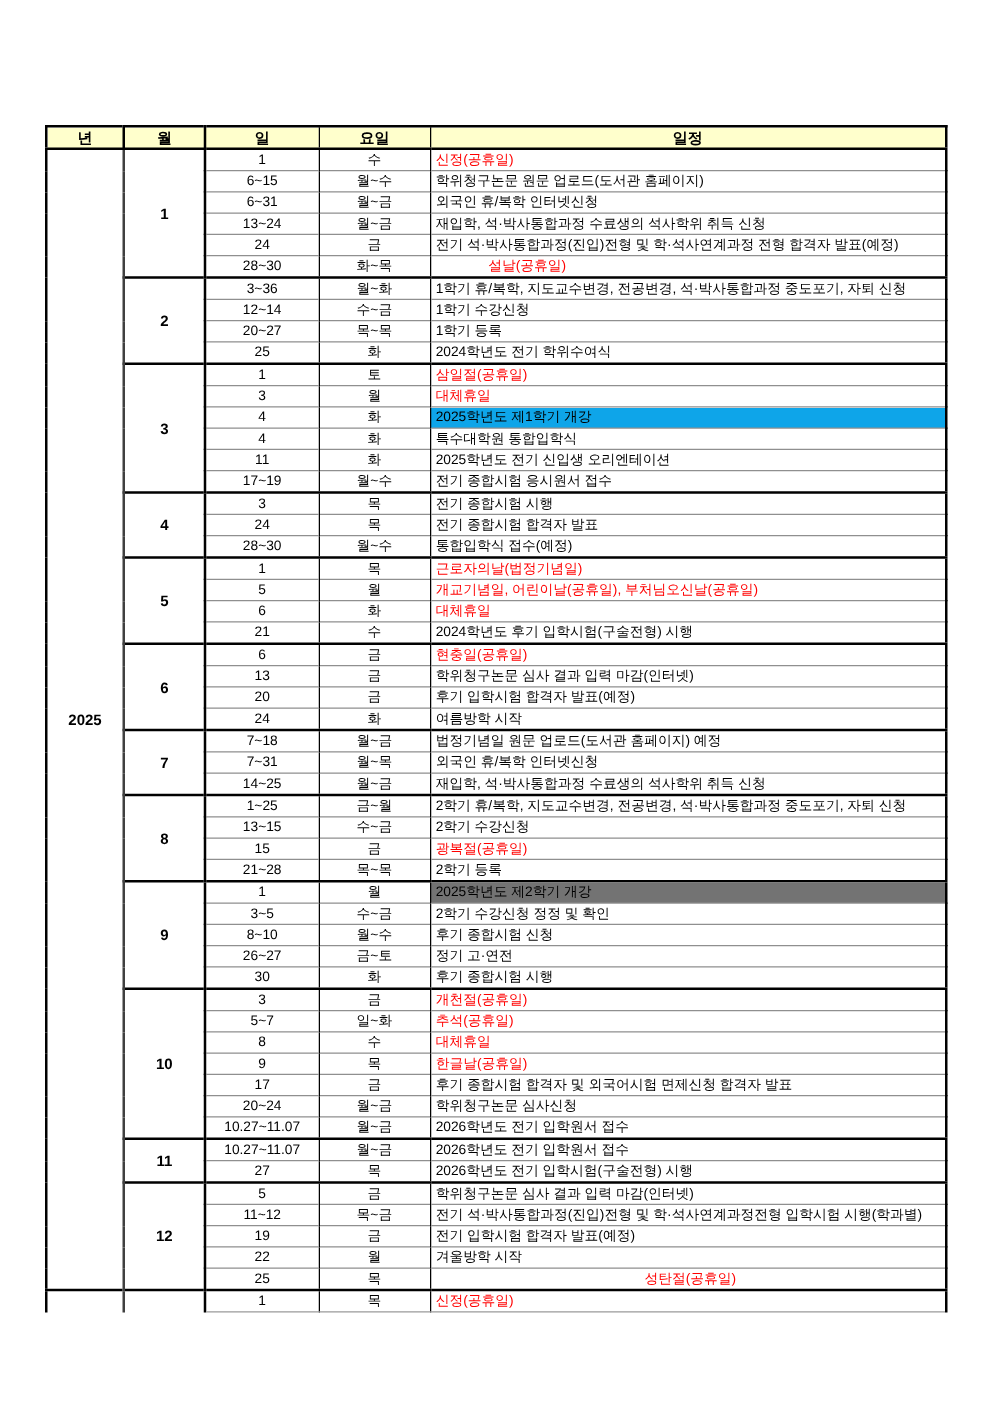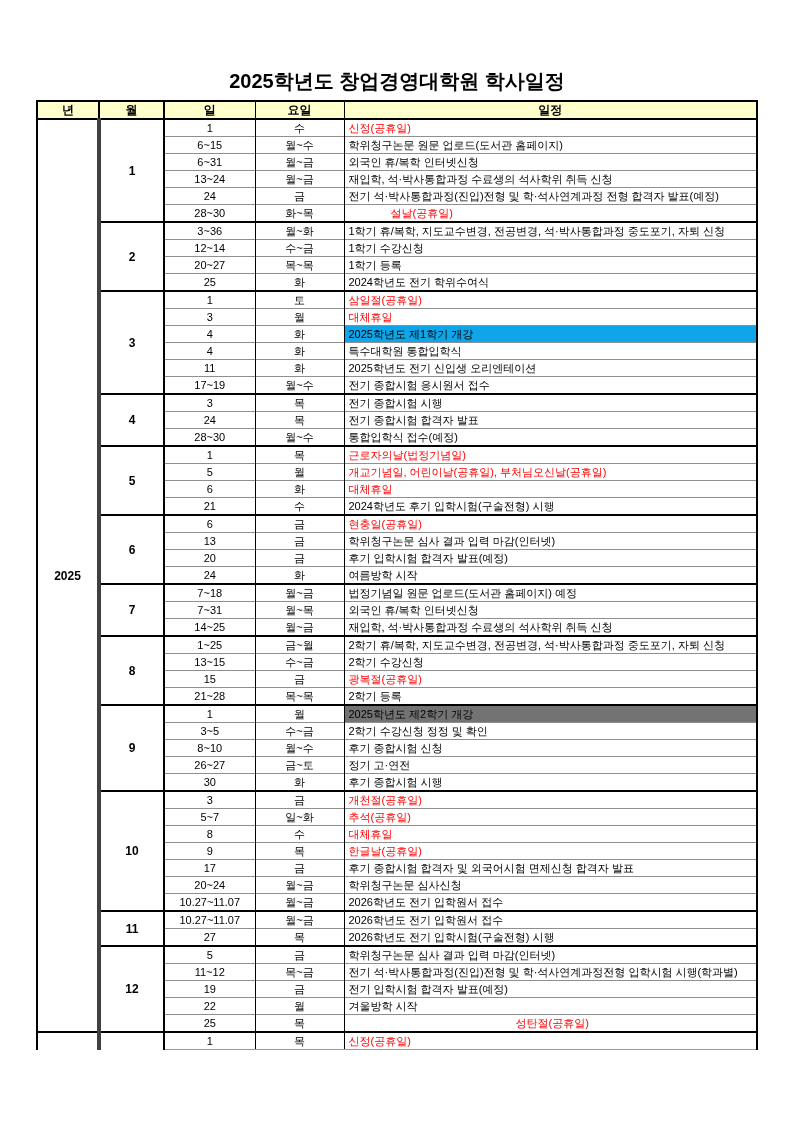--- a/index.html
+++ b/index.html
@@ -38,40 +38,39 @@
     font-weight:bold;
     font-size:12px;
     text-align:center;
     border:1px solid #000;
     border-bottom:2px solid #000;
     height:18px;
   }
   thead th.c-year, thead th.c-month { border-right:2px solid #000; }
   tbody td { border-top:1px solid #8f8f8f; }
   tbody tr.month-start td { border-top:2px solid #000; }
-  td.c-year { border-right:4px solid #404040; }
+  td.c-year { border-right:2px solid #404040; }
   td.c-month { border-right:2px solid #000; }
   td.c-day { border-right:1px solid #000; }
   td.c-week { border-right:1px solid #000; }
   td.year-cell, td.month-cell {
     font-weight:bold; font-size:12px;
     text-align:center; vertical-align:middle;
   }
   td.day, td.weekday { text-align:center; }
   td.event { text-align:left; padding-left:4px; }
   tbody tr.overflow td { border-top:2px solid #000; }
   tbody tr.overflow td.c-day,
   tbody tr.overflow td.c-week,
   tbody tr.overflow td.event { border-bottom:1px solid #9a9a9a; }
 </style>
 </head>
 <body>
 
 <div class="page">
-  <div class="title">2025학년도 창업경영대학원 학사일정</div>
 
   <table class="cal">
     <colgroup>
       <col style="width:62px">
         <col style="width:65px">
         <col style="width:91px">
         <col style="width:89px">
         <col style="width:413px">
     </colgroup>
     <thead>

